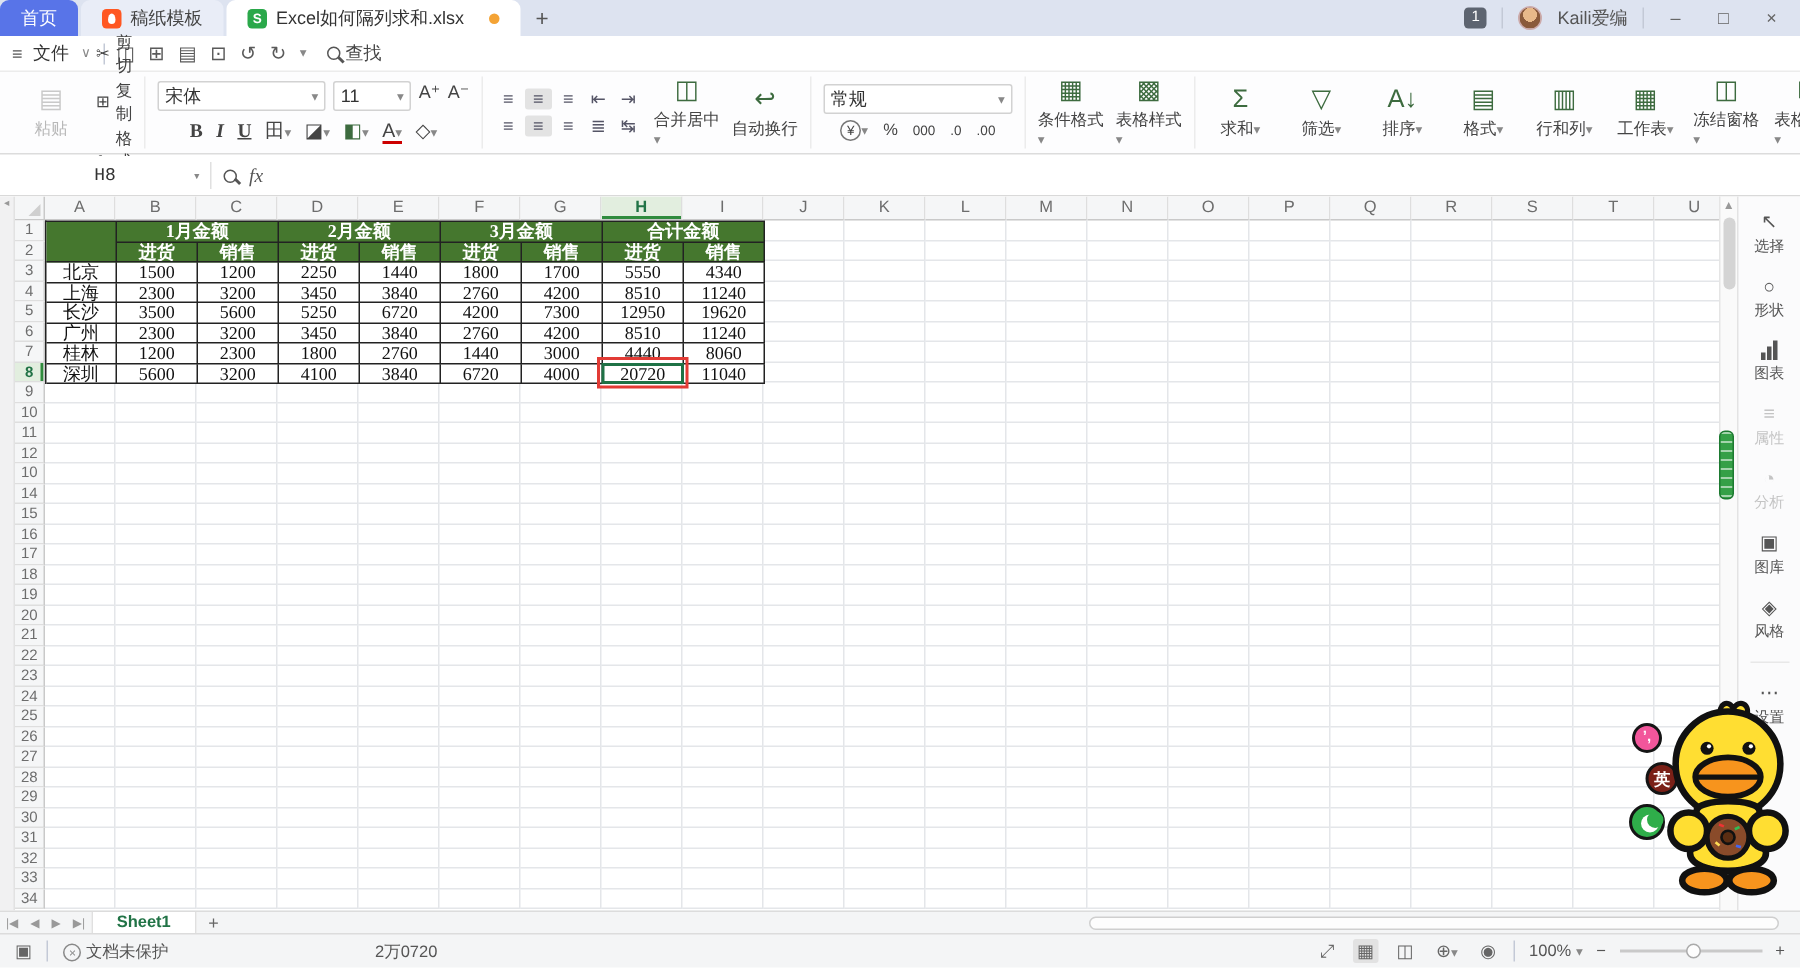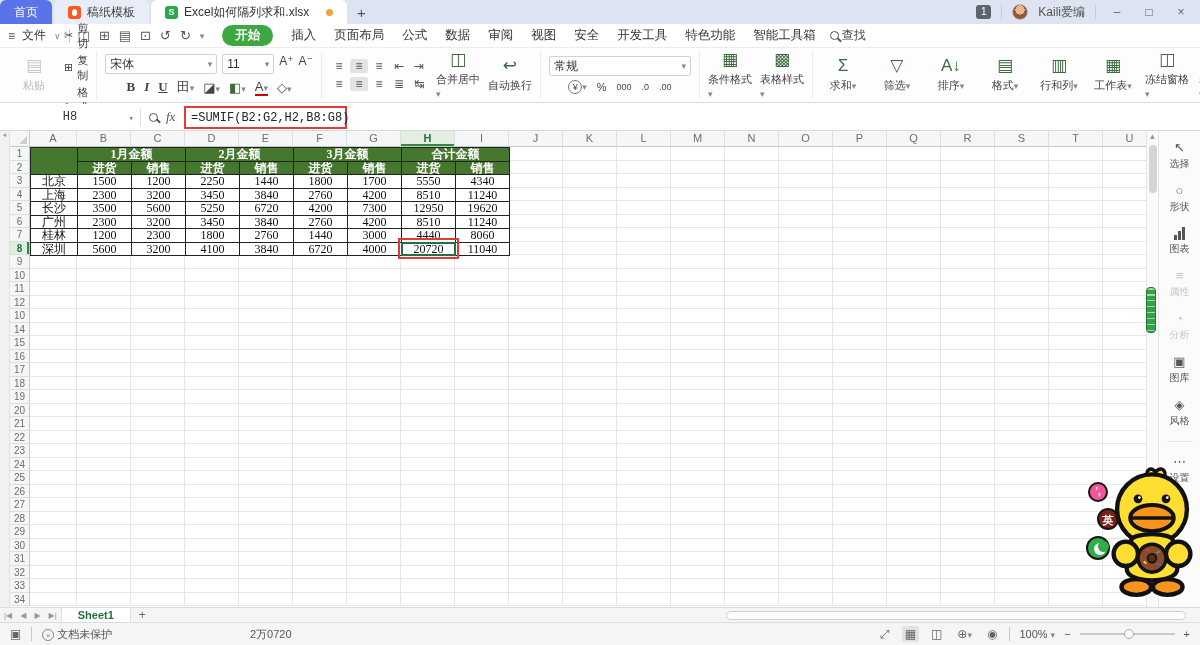--- a/index.html
+++ b/index.html
@@ -157,33 +157,20 @@
   <span class="vdiv"></span>
   <span class="qa">
     <span>◫</span>
     <span>⊞</span>
     <span>▤</span>
     <span>⊡</span>
     <span>↺</span>
     <span>↻</span>
     <span class="caret">▾</span>
   </span>
-  <div id="menu-tabs">
-      <div class="mtab mtab-active">开始</div>
-      <div class="mtab">插入</div>
-      <div class="mtab">页面布局</div>
-      <div class="mtab">公式</div>
-      <div class="mtab">数据</div>
-      <div class="mtab">审阅</div>
-      <div class="mtab">视图</div>
-      <div class="mtab">安全</div>
-      <div class="mtab">开发工具</div>
-      <div class="mtab">特色功能</div>
-      <div class="mtab">智能工具箱</div>
-    </div>
   <span class="menu-search">
     <span class="mag"></span>
     <span>查找</span>
   </span>
 </div>
 
 <div id="ribbon">
   <div class="rgroup">
     <div class="bigbtn gray">
       <span class="bico">▤</span>
@@ -244,21 +231,21 @@
     <div class="bigbtn">
       <span class="bico">◫</span>
       <span><span>合并居中</span><span class="caret">▾</span></span>
     </div>
     <div class="bigbtn">
       <span class="bico">↩</span>
       <span>自动换行</span>
     </div>
   </div>
   <div class="rgroup numcol">
-    <div class="selbox" style="width:142px;font-family:Liberation Serif, serif;">
+    <div class="selbox" style="width:126px;font-family:Liberation Serif, serif;">
         <span>常规</span>
         <span class="caret">▾</span>
       </div>
     <div class="numicons">
       <span><span class="coin">¥</span><span class="caret">▾</span></span>
       <span>%</span>
       <span style="font-size:9px;">000</span>
       <span style="font-size:9px;">.0</span>
       <span style="font-size:9px;">.00</span>
     </div>
@@ -309,23 +296,20 @@
     </div>
 </div>
 
 <div id="formulabar">
   <div id="namebox"><span>H8</span><span class="caret">▾</span></div>
   <div class="fdiv"></div>
   <div id="fx-icons">
     <span class="mag"></span>
     <span class="fx">fx</span>
   </div>
-  <div id="formula-box">
-      <span>=SUMIF(B2:G2,H2,B8:G8)</span>
-    </div>
 </div>
 
 <div id="grid-area">
   <div id="left-strip">◂</div>
   <div id="corner"></div>
   <div id="col-headers">
       <div class="colh" style="width: 47px;">A</div>
       <div class="colh" style="width: 54px;">B</div>
       <div class="colh" style="width: 54px;">C</div>
       <div class="colh" style="width: 54px;">D</div>

